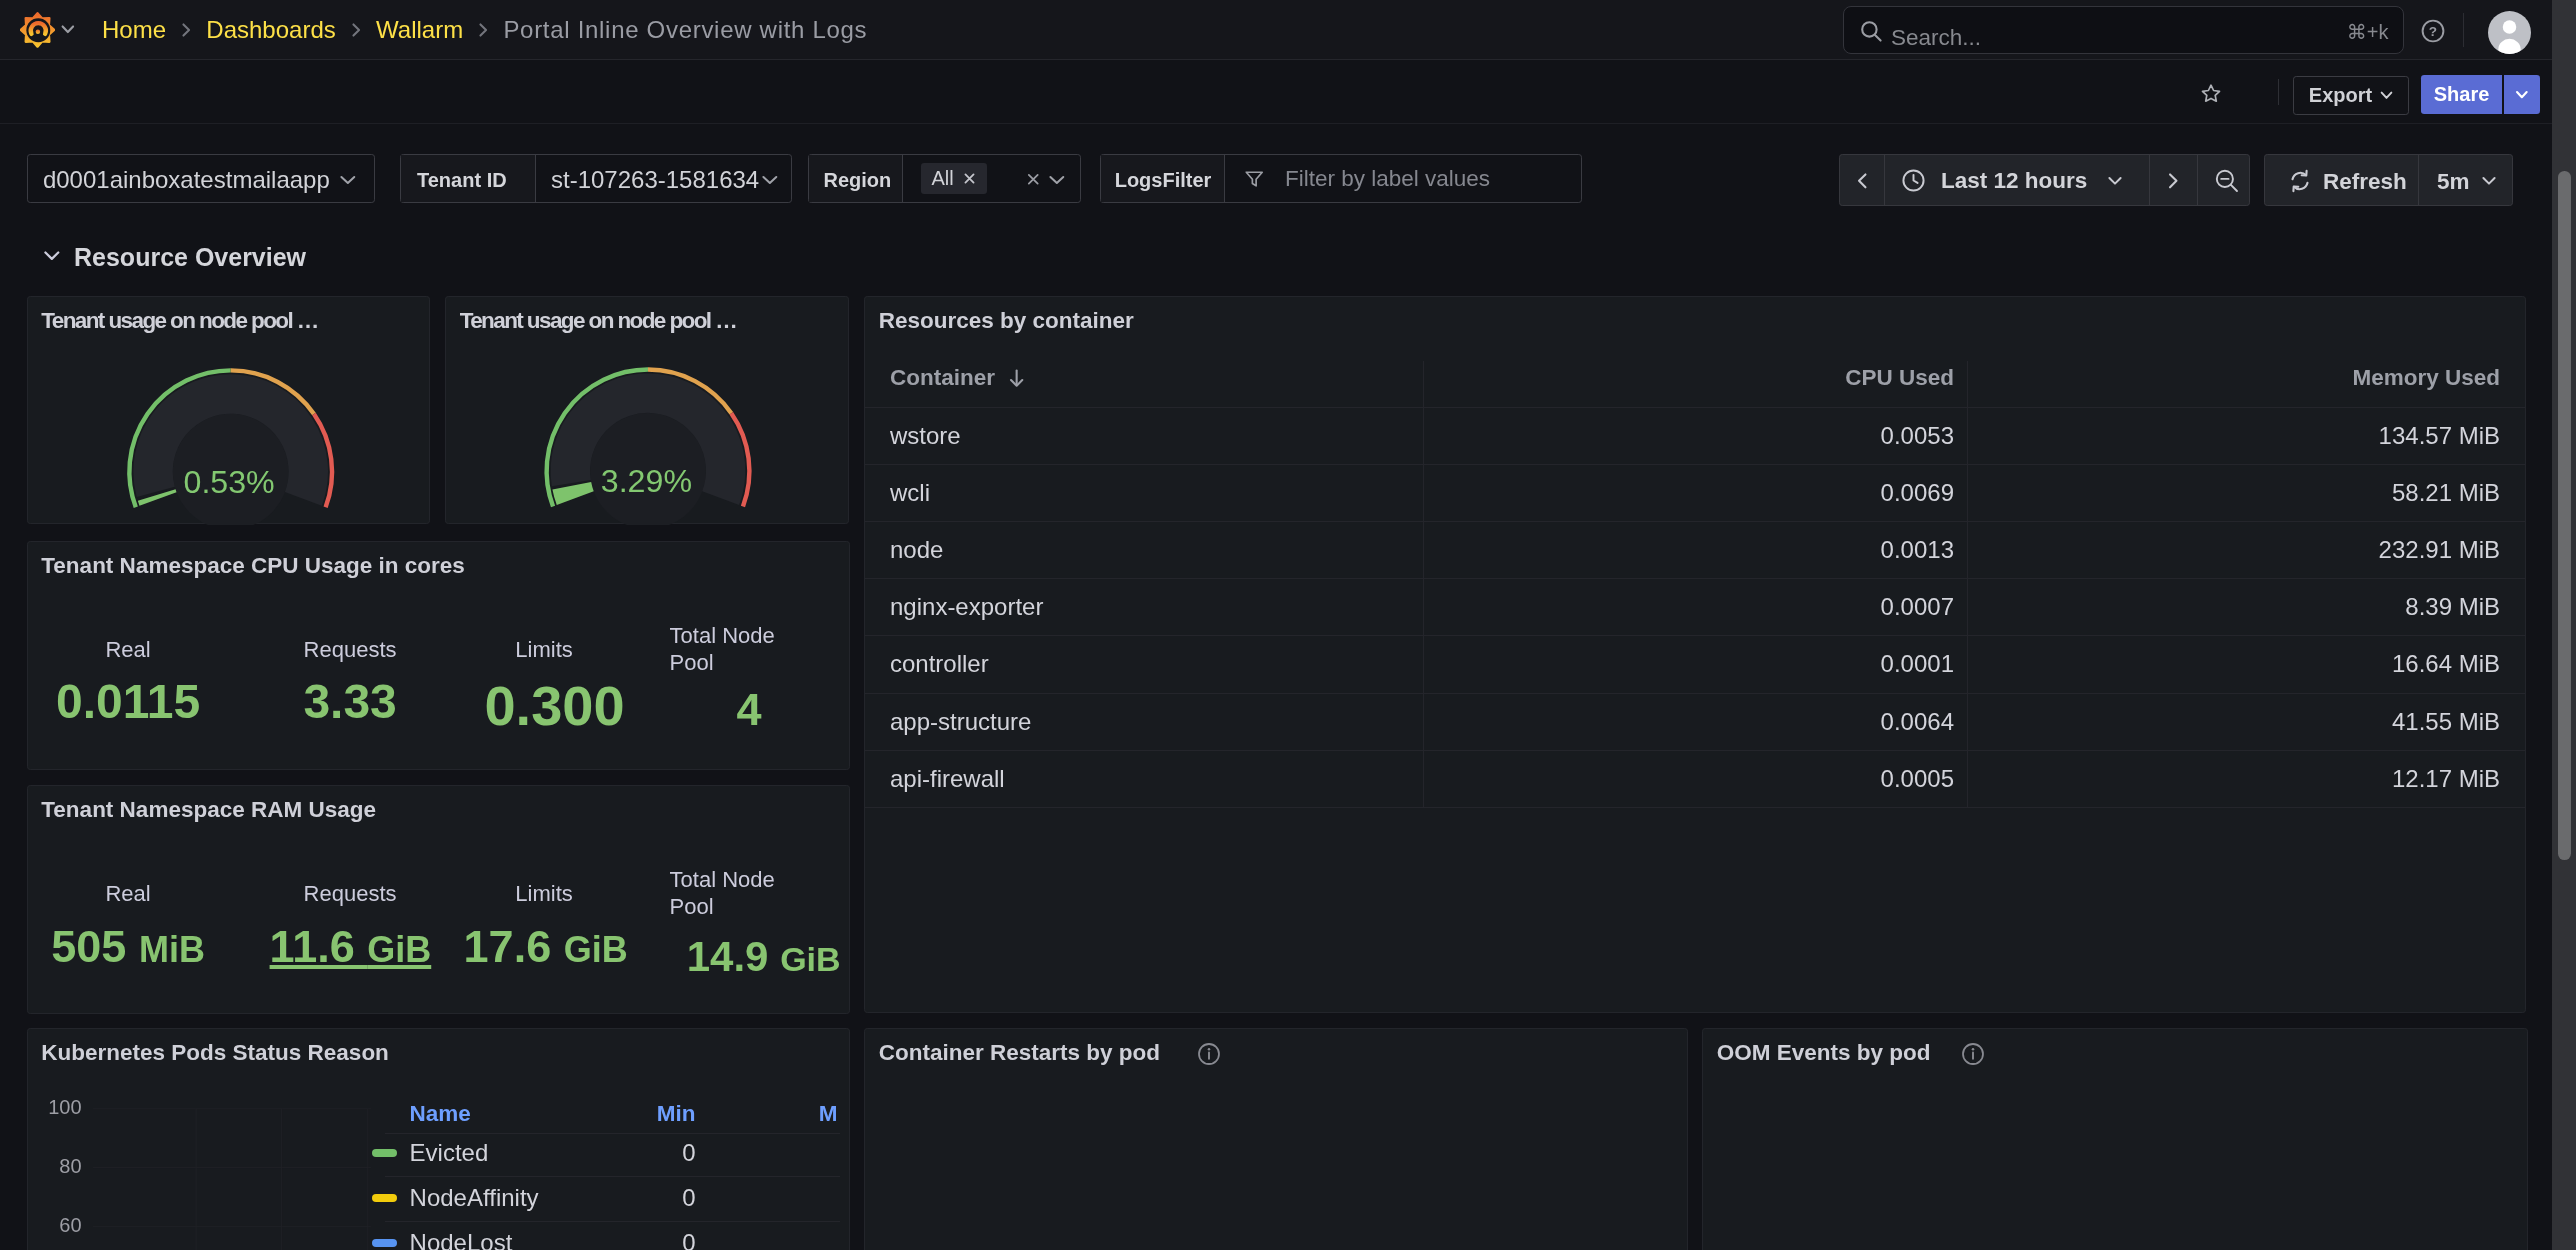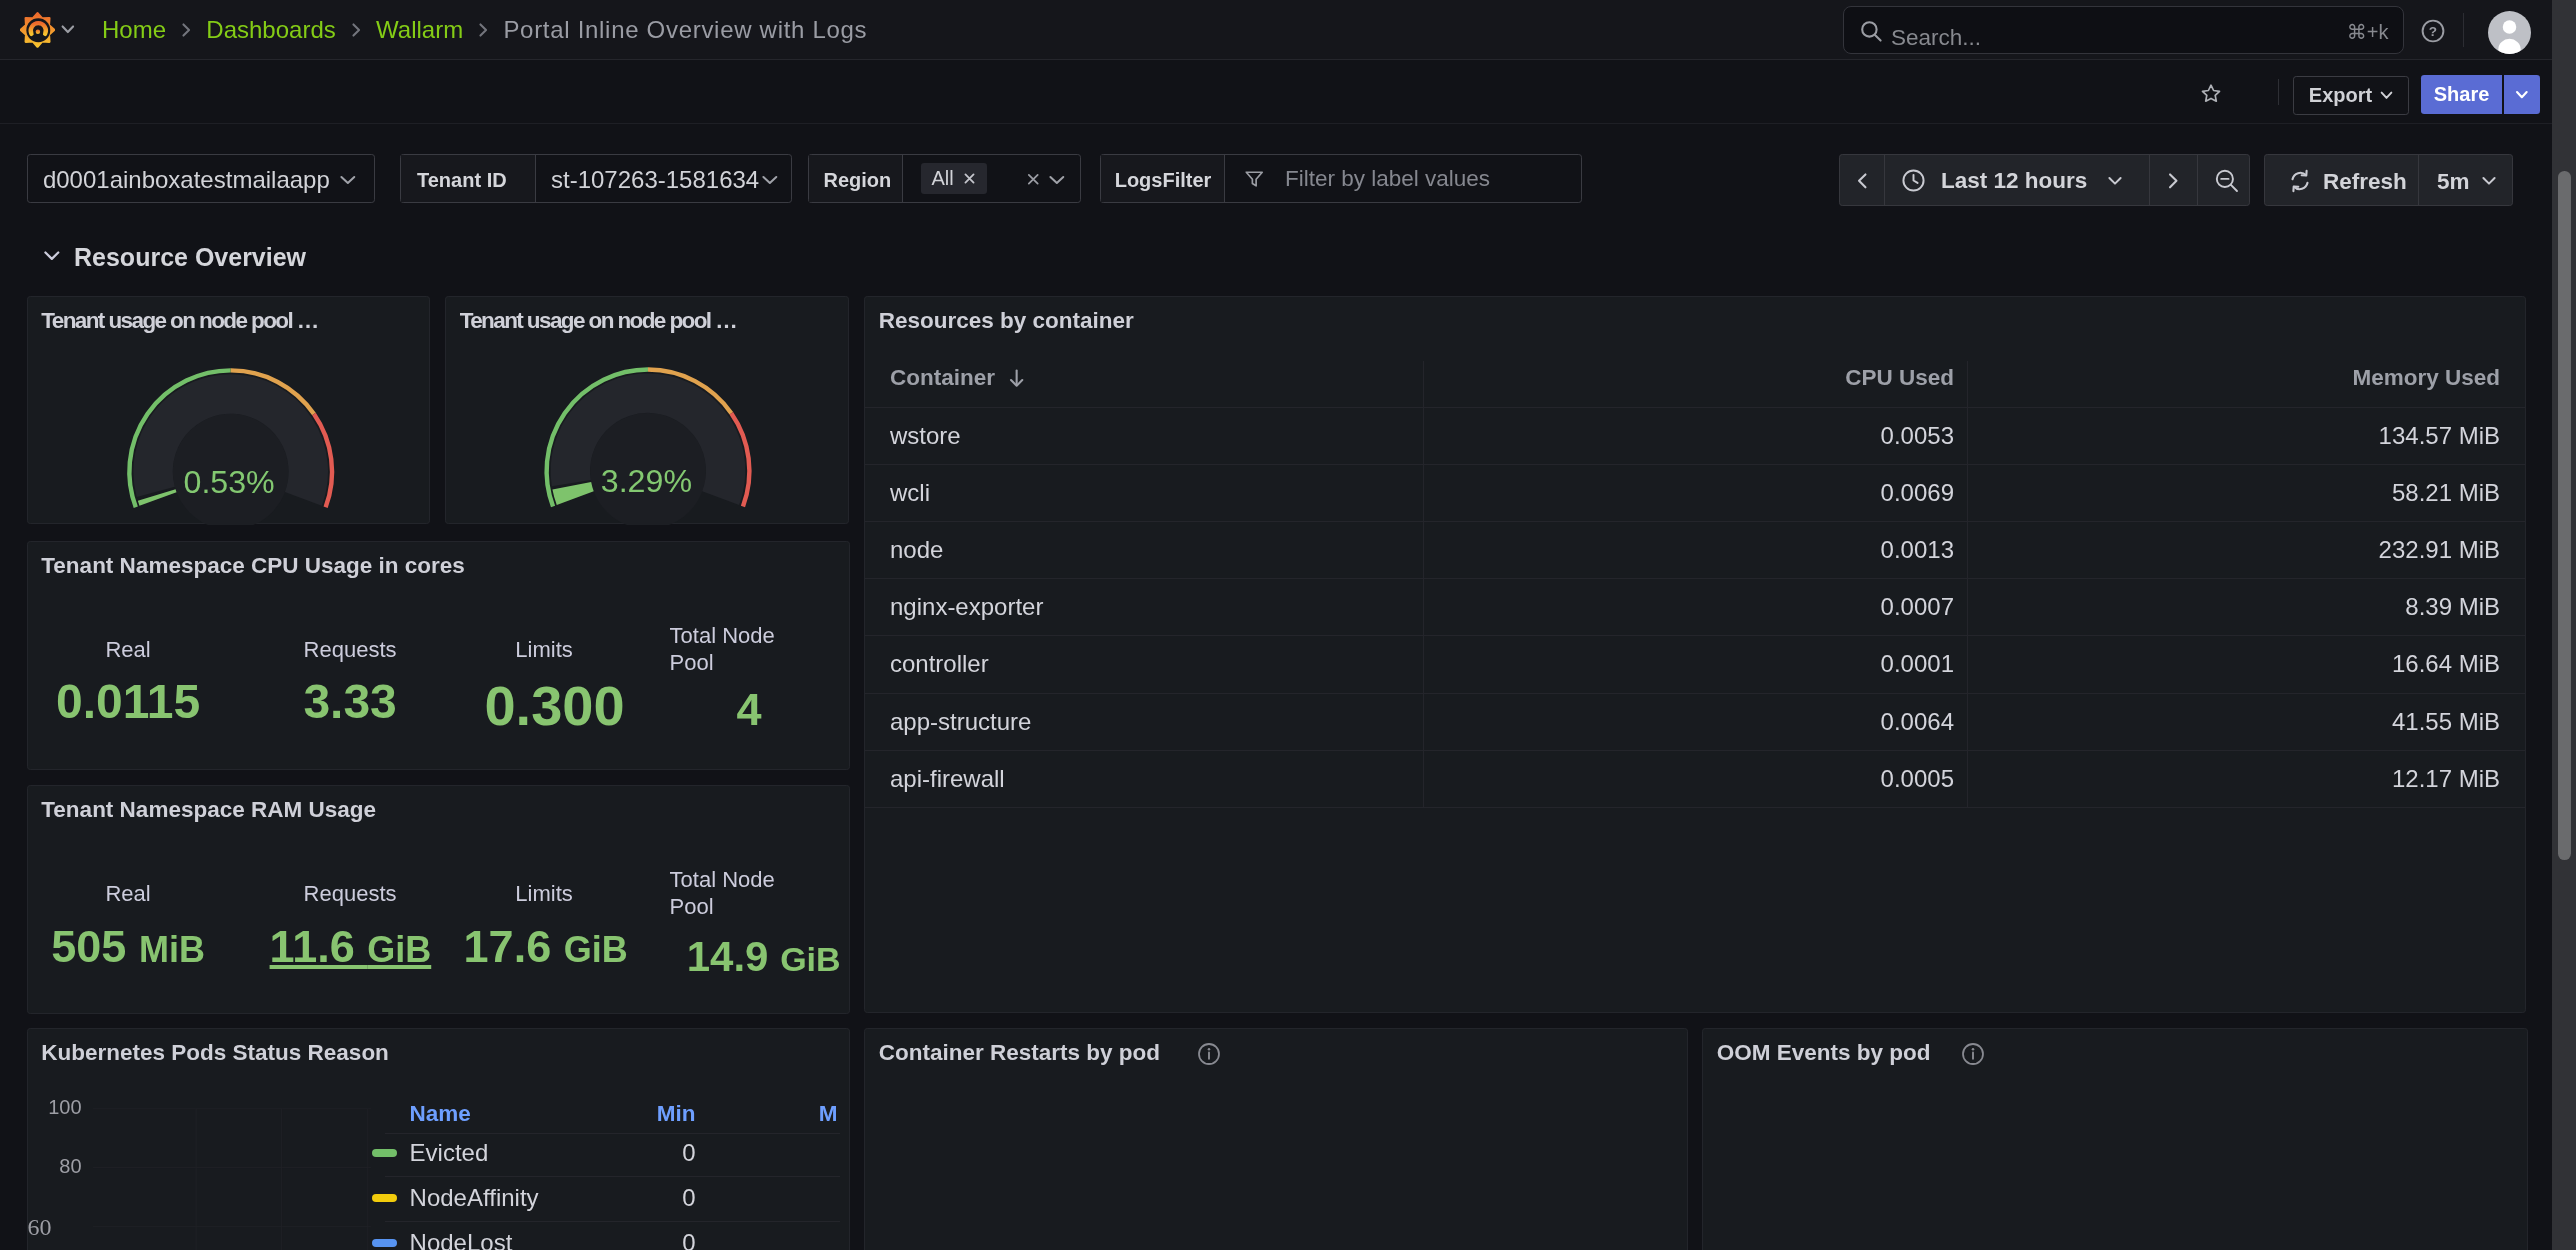--- a/index.html
+++ b/index.html
@@ -1,21 +1,21 @@
 <!DOCTYPE html>
 <html style="font-size:13px"><head>
 <meta charset="utf-8">
 <style>
 * { margin:0; padding:0; box-sizing:border-box; }
 html,body { width:2576px; height:1251px; background:#111217; overflow:hidden; }
 body { font-family:"Liberation Sans", sans-serif; color:#ccccdc; position:relative; }
 .abs { position:absolute; }
 #topnav { left:0; top:0; width:2576px; height:60px; background:#15161b; border-bottom:0.8px solid #25262c; }
 #toolbar { left:0; top:60px; width:2576px; height:64px; background:#111217; border-bottom:0.8px solid #1e1f25; }
-.crumb { font-size:24px; color:#84cc16; }
+.crumb { font-size:24px; color:#fde047; }
 .crumb.last { color:#9a9ca4; letter-spacing:0.7px; }
 .vbox { position:absolute; top:154px; height:49px; border:0.8px solid #3a3b42; border-radius:3.2px; }
 .tgroup { position:absolute; top:154px; height:52px; border:0.8px solid #36373d; border-radius:3.2px; background:#222429; }
 .vlabel { font-size:20px; font-weight:700; color:#d5d6db; }
 .vvalue { font-size:24px; color:#d2d3d8; }
 .vdiv { position:absolute; top:0; bottom:0; width:0.8px; background:#3a3b42; }
 .tdiv { position:absolute; top:0; bottom:0; width:0.8px; background:#36373d; }
 .panel { position:absolute; background:#181b1f; border:0.8px solid #23252b; border-radius:3.2px; }
 .ptitle { position:absolute; left:13.7px; top:12px; font-size:22.5px; font-weight:700; color:#cfd0d8; line-height:23px; white-space:nowrap; }
 .statlabel { position:absolute; font-size:22px; color:#ccccdc; text-align:center; white-space:nowrap; }
@@ -301,21 +301,21 @@
   <div class="statval" style="left:20px; width:161px; top:138px; font-size:45px;">505 <span style="font-size:36px;">MiB</span></div>
   <div class="statval" style="left:242px; width:161px; top:138px; font-size:45px;text-decoration:underline;">11.6 <span style="font-size:36px;">GiB</span></div>
   <div class="statval" style="left:436px; width:161px; top:138px; font-size:45px;">17.6 <span style="font-size:36px;">GiB</span></div>
   <div class="statval" style="left:652px; width:161px; top:150px; font-size:42px; text-align:right;">14.9 <span style="font-size:34px;">GiB</span></div>
 </div>
 
 <div class="panel" style="left:26.6px; top:1028px; width:823px; height:228px;">
   <div class="ptitle">Kubernetes Pods Status Reason</div>
   <div class="abs" style="left:0px; top:67px; width:54px; font-size:20px; color:#9d9ea5; text-align:right;">100</div>
   <div class="abs" style="left:0px; top:126px; width:54px; font-size:20px; color:#9d9ea5; text-align:right;">80</div>
-  <div class="abs" style="left:0px; top:185px; width:54px; font-size:24px; color:#9d9ea5; text-align:left;font-family:Liberation Serif, serif;">60</div>
+  <div class="abs" style="left:0px; top:185px; width:54px; font-size:20px; color:#9d9ea5; text-align:right;">60</div>
   <svg class="abs" style="left:65px; top:0;" width="278" height="228" viewBox="0 0 345 283">
     <line x1="0" y1="99" x2="345" y2="99" stroke="#202127" stroke-width="1"></line>
     <line x1="0" y1="172" x2="345" y2="172" stroke="#202127" stroke-width="1"></line>
     <line x1="0" y1="245" x2="345" y2="245" stroke="#202127" stroke-width="1"></line>
     <line x1="128" y1="99" x2="128" y2="283" stroke="#202127" stroke-width="1"></line>
     <line x1="234" y1="99" x2="234" y2="283" stroke="#202127" stroke-width="1"></line>
     <line x1="341" y1="99" x2="341" y2="283" stroke="#202127" stroke-width="1"></line>
   </svg>
   <div class="abs" style="left:382px; top:72px; font-size:22.5px; font-weight:700; color:#6e9fff;">Name</div>
   <div class="abs" style="left:564px; width:104px; top:72px; font-size:22.5px; font-weight:700; color:#6e9fff; text-align:right;">Min</div>

